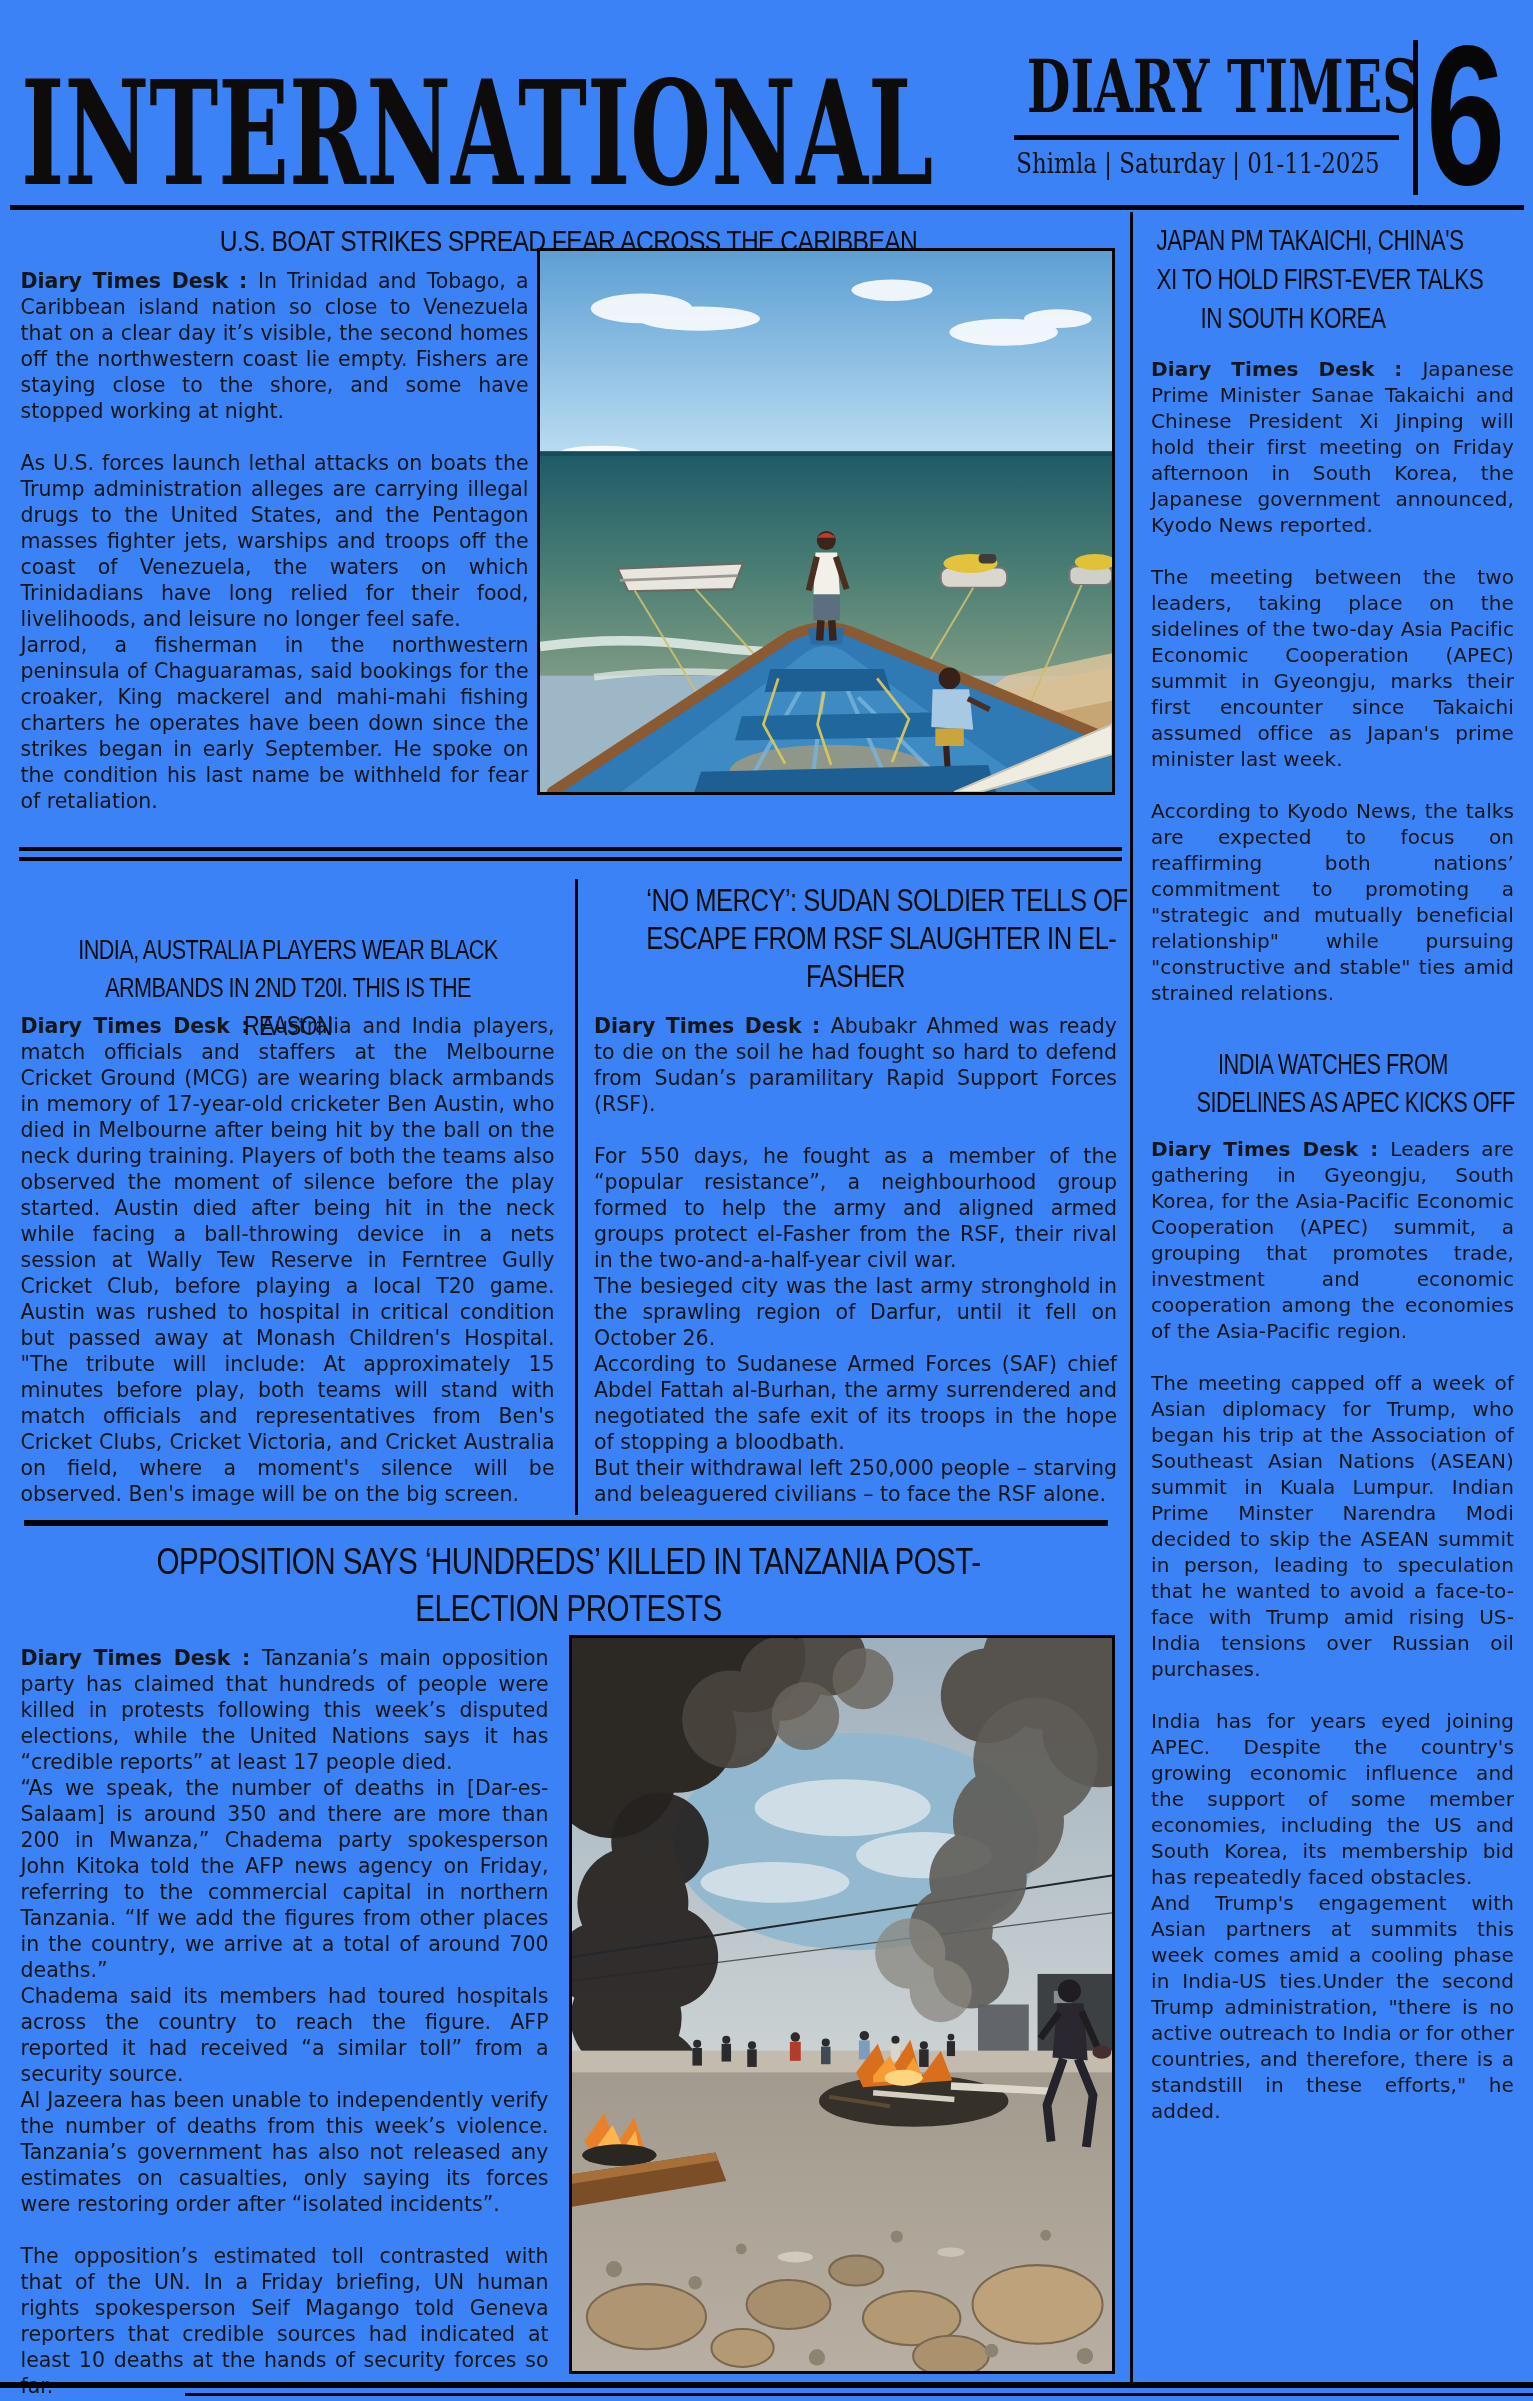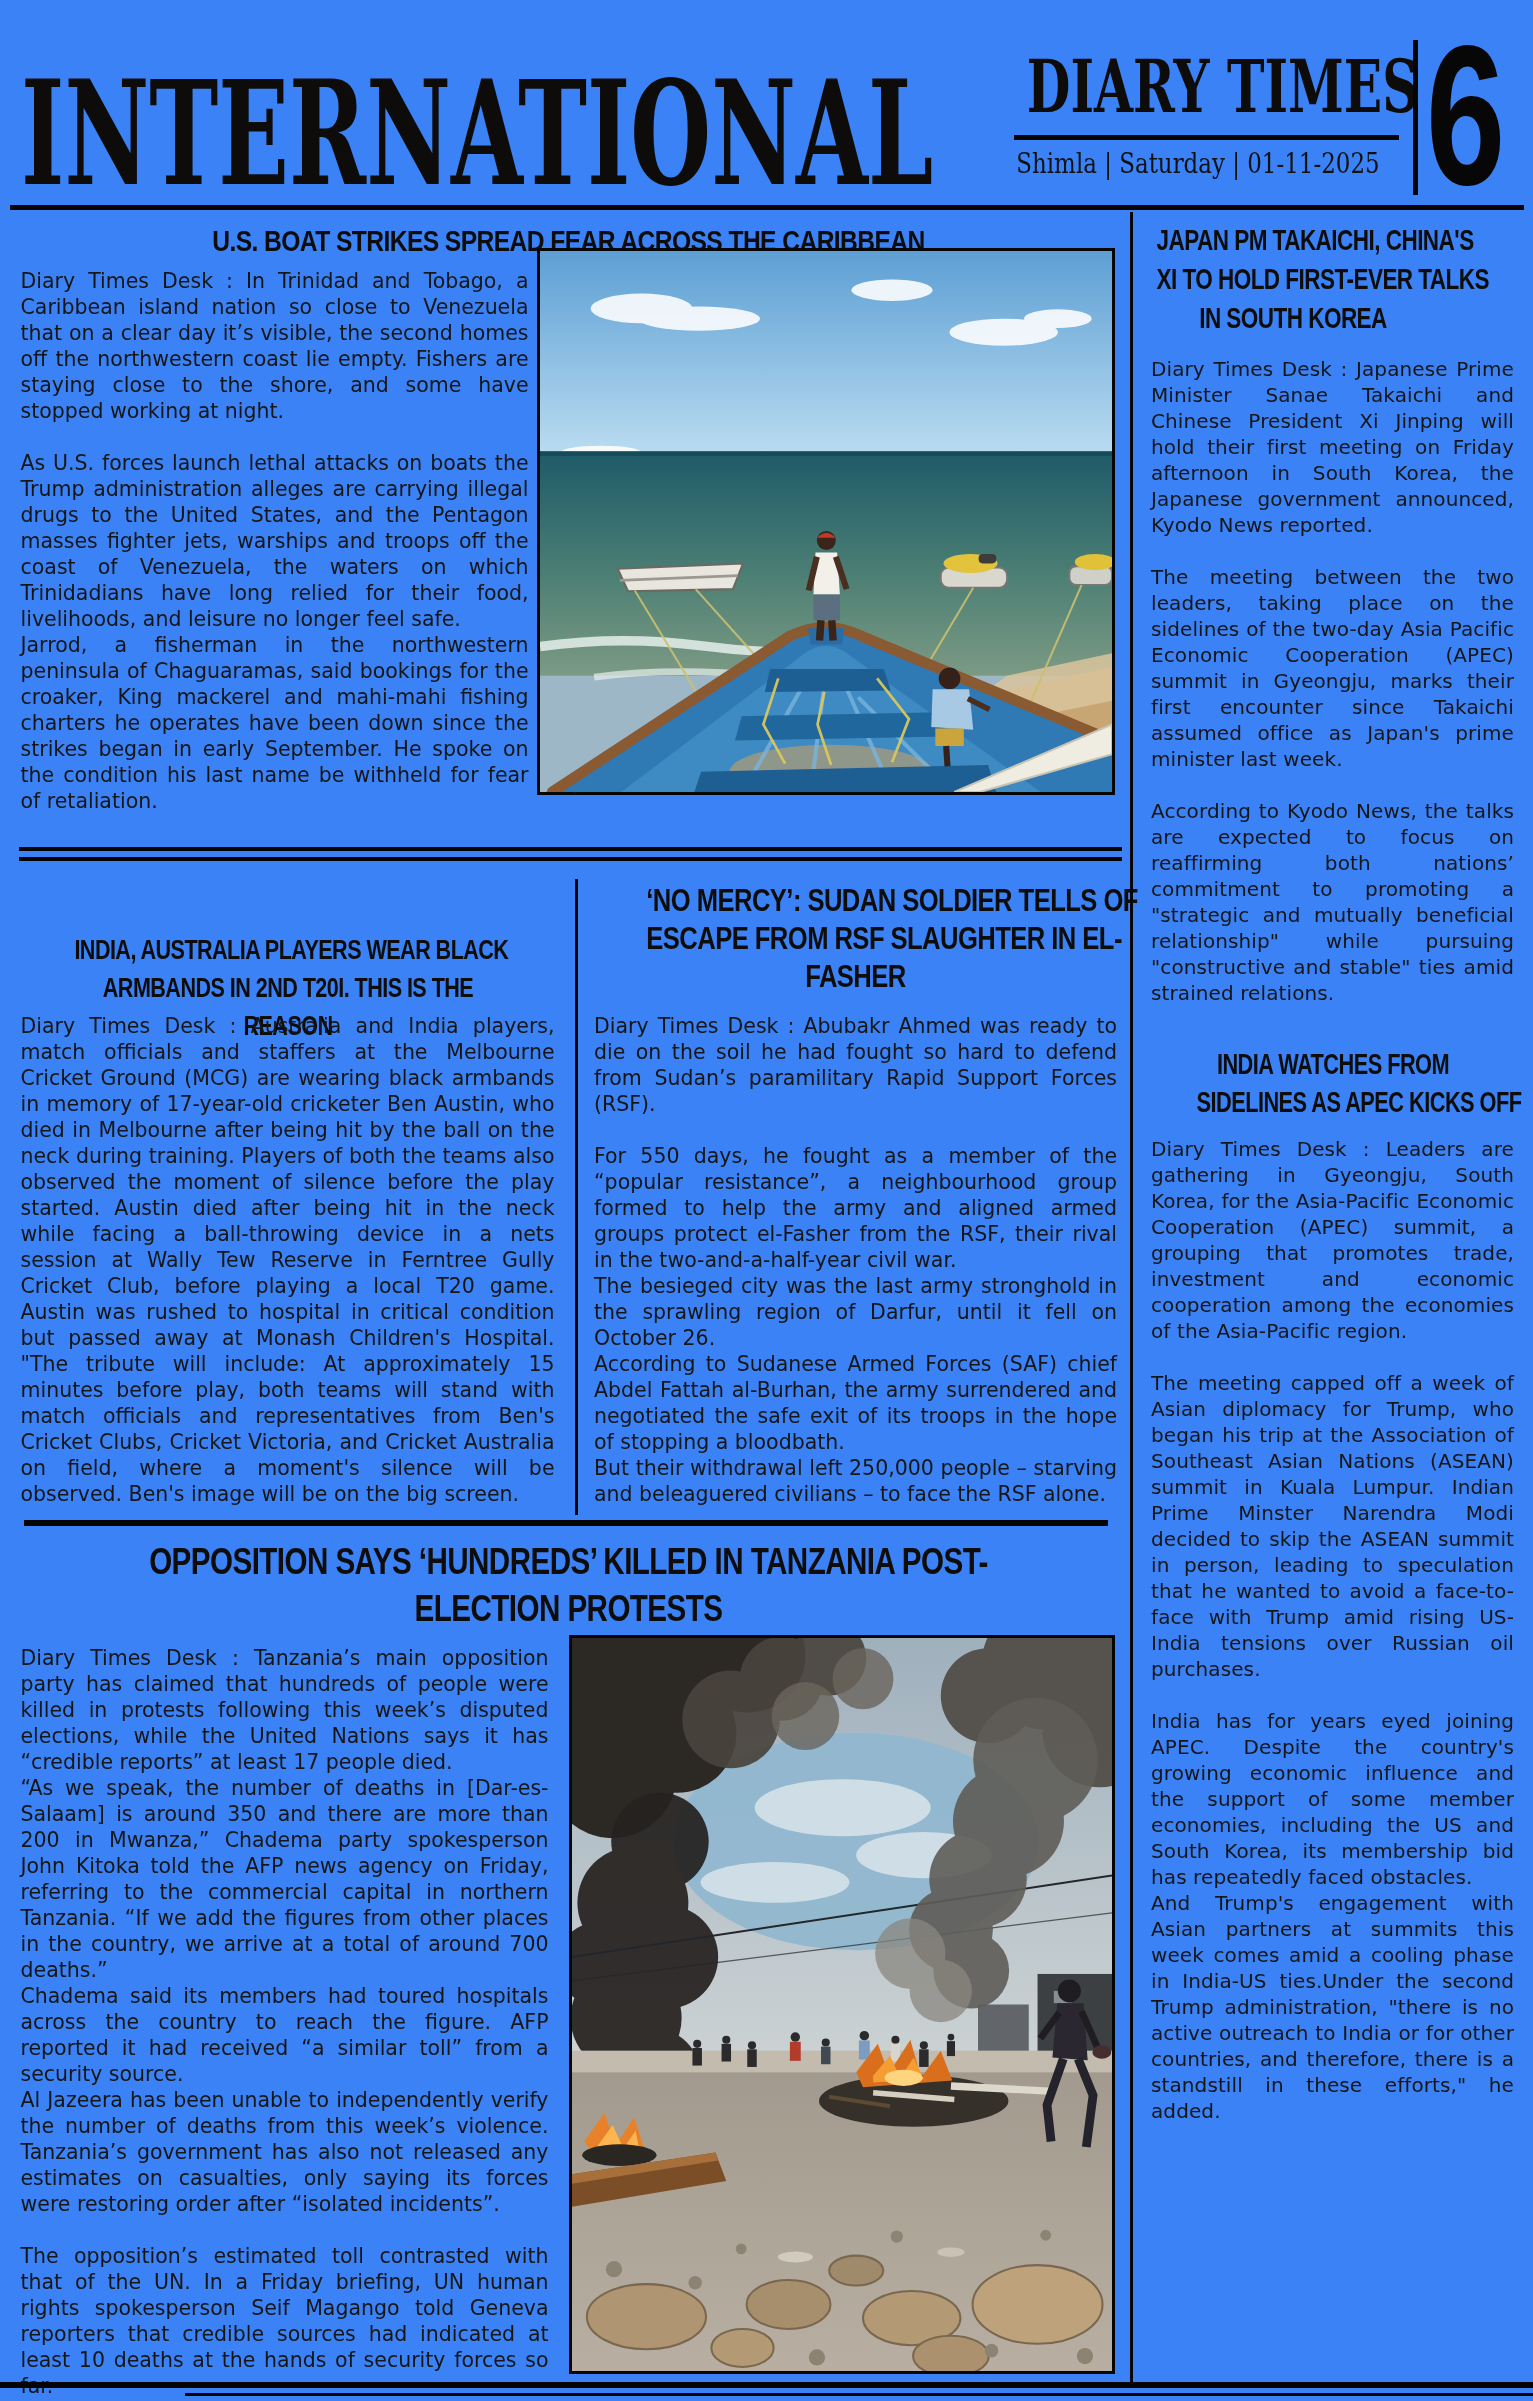--- a/index.html
+++ b/index.html
@@ -20,31 +20,31 @@
   .dateline{
     font-family:"DejaVu Serif",serif;font-size:27px;line-height:1.1;text-align:center;
     transform:scaleX(0.85);transform-origin:50% 0;white-space:nowrap;color:#111;
   }
   .rule{background:#050505;}
   .page-number{
     font-family:"Liberation Sans","DejaVu Sans",sans-serif;font-weight:900;font-size:198px;line-height:178px;
     transform:scaleX(0.72);transform-origin:0 0;color:#070707;
   }
   
-  .headline{font-family:"Liberation Sans","DejaVu Sans",sans-serif;font-weight:700;color:#0e0d0c;letter-spacing:-0.7px;}
+  .headline{font-family:"Liberation Sans","DejaVu Sans",sans-serif;font-weight:400;color:#0e0d0c;letter-spacing:-0.7px;}
   .headline .hl{white-space:nowrap;text-align:center;}
   .cond85{transform:scaleX(0.85);transform-origin:50% 0;}
   .cond80{transform:scaleX(0.80);transform-origin:50% 0;}
   .cond75{transform:scaleX(0.75);transform-origin:50% 0;}
   
   .body-col{font-size:20.5px;line-height:26px;text-align:justify;color:#161616;}
   .body-col-r{font-size:20px;line-height:26px;text-align:justify;color:#161616;letter-spacing:0.1px;}
   .bp{margin:0;}
   .bp.gap{margin-top:26px;}
-  .desk{font-weight:400;}
+  .desk{font-weight:700;}
   
   .photo{border:3.4px solid #060606;box-sizing:border-box;background:#9db7c6;}
   .photo svg{display:block;width:100%;height:100%;}
 </style>
 </head>
 <body>
 
 <div class="page">
 
   <div class="abs section-title" style="left:20.5px;top:60px;">INTERNATIONAL</div>

